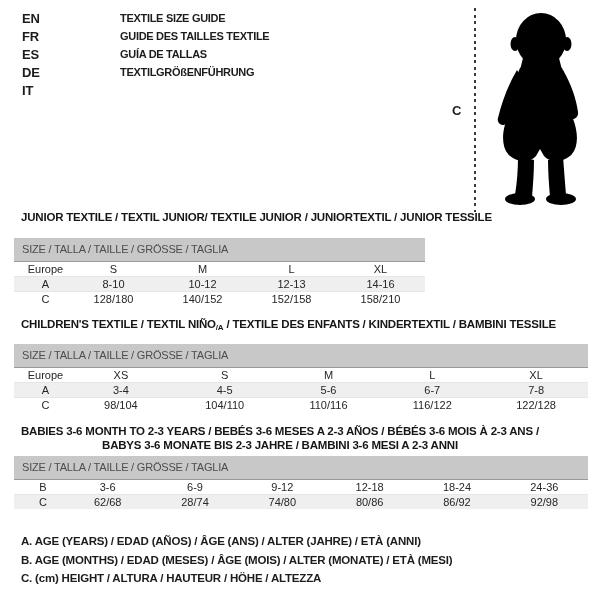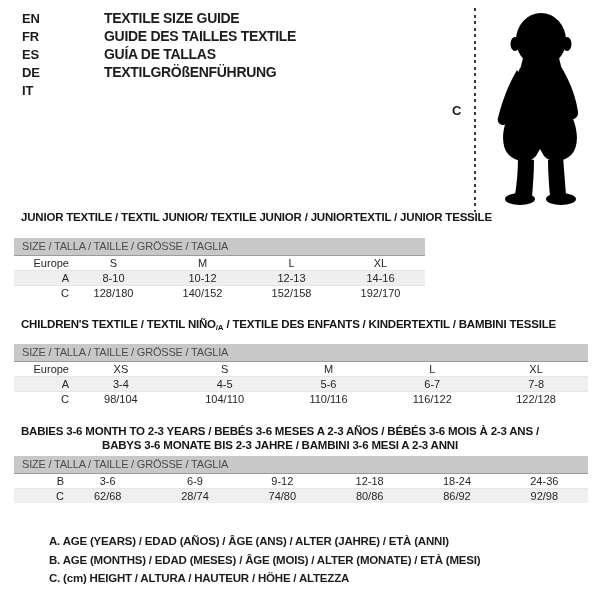--- a/index.html
+++ b/index.html
@@ -9,21 +9,21 @@
     background: #ffffff;
     font-family: "Liberation Sans", "DejaVu Sans", sans-serif;
     color: #1c1c1c;
     overflow: hidden;
   }
 
   
   .langs { position: absolute; left: 22px; top: 9px; }
   .lang-row { display: flex; height: 18px; align-items: center; gap: 45px; }
   .lang-code { width: 37px; font-size: 13px; font-weight: bold; letter-spacing: -0.2px; }
-  .lang-label { font-size: 14px; font-weight: bold; letter-spacing: -0.3px; white-space: nowrap; }
+  .lang-label { font-size: 11px; font-weight: bold; letter-spacing: -0.3px; white-space: nowrap; margin-left: 16px; }
 
   
   .measure-line {
     position: absolute; left: 474px; top: 8px; width: 2px; height: 204px;
     background: repeating-linear-gradient(to bottom, #3a3a3a 0 3px, transparent 3px 6.5px);
   }
   .measure-label { position: absolute; left: 452px; top: 103px; font-size: 13px; font-weight: bold; }
   .baby { position: absolute; left: 483px; top: 10px; width: 114px; height: 198px; }
 
   
@@ -36,30 +36,30 @@
   table.size-table {
     position: absolute; left: 14px;
     border-collapse: collapse; table-layout: fixed;
     font-size: 11px;
   }
   .t1 { width: 411px; }
   .t2, .t3 { width: 574px; }
   tr.bar th {
     background: #c8c8c8; color: #4d4d4d;
     font-weight: normal; font-size: 11px; letter-spacing: -0.2px;
-    text-align: left; padding: 0 0 0 8px; height: 17px;
+    text-align: left; padding: 0 0 0 8px; height: 23px;
     border-bottom: 1px solid #9a9a9a;
   }
   td { height: 15px; text-align: center; color: #262626; border-bottom: 1px solid #e6e6e6; }
   tr:last-child td { border-bottom: none; }
-  td.lbl { text-align: right; padding-left: 8px; }
+  td.lbl { text-align: center; padding-left: 8px; }
   tr.alt td { background: #efefef; }
 
   
-  .footnotes { position: absolute; left: 21px; top: 532px; margin-left: 28px; }
+  .footnotes { position: absolute; left: 21px; top: 532px; }
   .footnote { font-size: 11.5px; font-weight: bold; letter-spacing: -0.2px; line-height: 18.5px; white-space: nowrap; }
 </style>
 </head>
 <body>
 
 <div class="langs">
   <div class="lang-row">
     <span class="lang-code">EN</span>
     <span class="lang-label">TEXTILE SIZE GUIDE</span>
   </div>
@@ -132,21 +132,21 @@
     <td>8-10</td>
     <td>10-12</td>
     <td>12-13</td>
     <td>14-16</td>
   </tr>
   <tr>
     <td class="lbl">C</td>
     <td>128/180</td>
     <td>140/152</td>
     <td>152/158</td>
-    <td>192/170</td>
+    <td>158/210</td>
   </tr>
   </tbody>
 </table>
 
 <div class="tbl-title" style="top:317px"><span>CHILDREN'S TEXTILE / TEXTIL NIÑO</span><sub class="small">/A</sub><span> / TEXTILE DES ENFANTS / KINDERTEXTIL / BAMBINI TESSILE</span></div>
 <table class="size-table t2" style="top:344px">
   <colgroup>
       <col style="width:55px">
       <col>
       <col>

